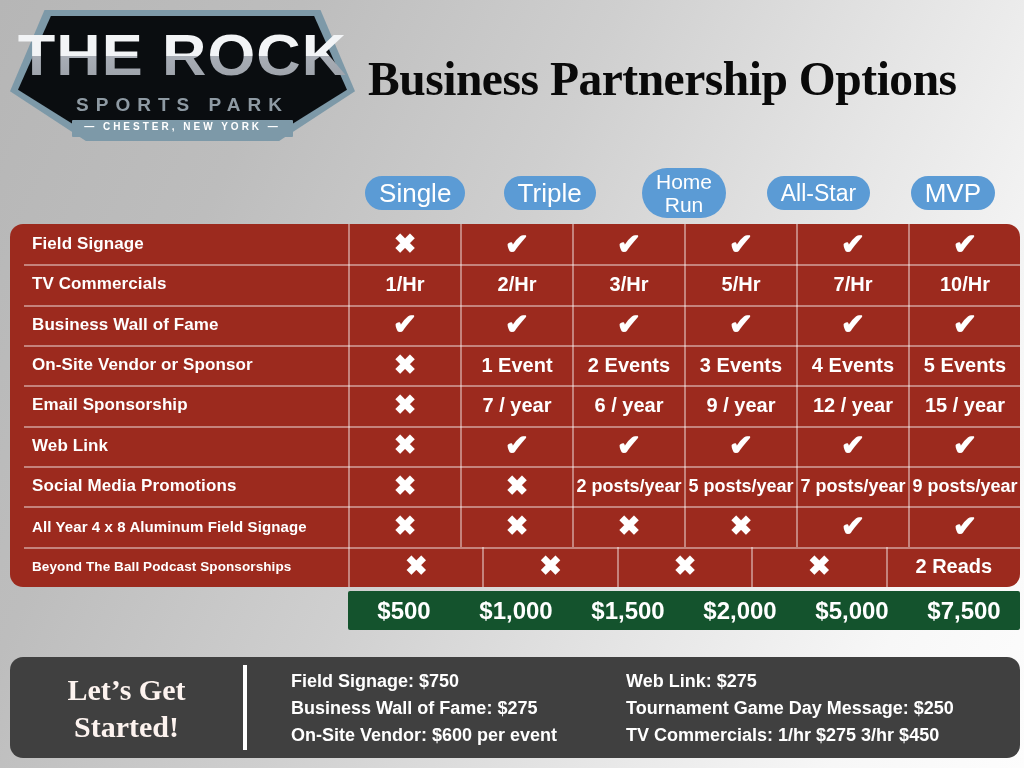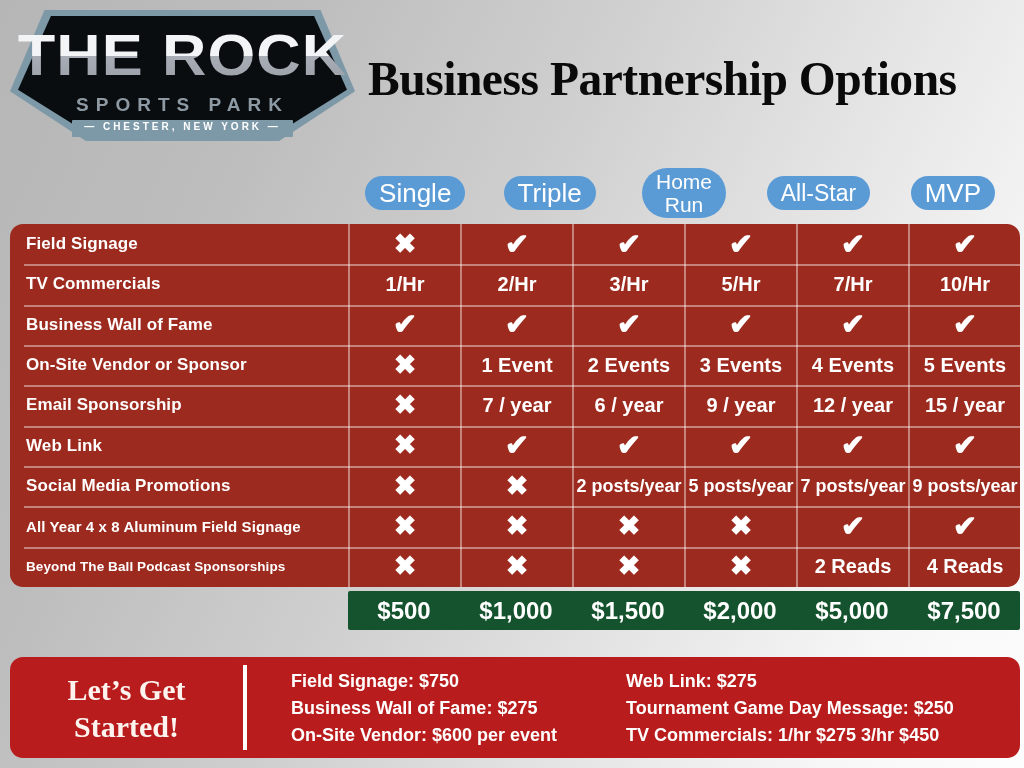--- a/index.html
+++ b/index.html
@@ -98,21 +98,21 @@
     overflow: hidden;
   }
   .row { display: flex; height: 40.33px; position: relative; }
   .row + .row::before {
     content: ""; position: absolute; left: 14px; right: 0; top: 0; height: 2px;
     background: rgba(255,255,255,0.42);
   }
   .cell-label {
     width: 338px; flex: 0 0 338px;
     display: flex; align-items: center;
-    padding-left: 16px;
+    padding-left: 22px;
     color: #ffffff;
     font-weight: 700;
     font-size: 17px;
     letter-spacing: 0.1px;
   }
   .cell-label.sm  { font-size: 15px; }
   .cell-label.xs  { font-size: 13.5px; }
   .cell {
     flex: 1 1 0;
     display: flex; align-items: center; justify-content: center;
@@ -132,21 +132,21 @@
     background: #14532d; display: flex; border-radius: 2px;
   }
   .price {
     flex: 1 1 0; display: flex; align-items: center; justify-content: center;
     color: #ffffff; font-weight: 700; font-size: 24px;
   }
 
   
   #footer {
     position: absolute; left: 10px; top: 657px; width: 1010px; height: 101px;
-    background: #b91c1c; border-radius: 13px; display: flex; overflow: hidden;
+    background: #404040; border-radius: 13px; display: flex; overflow: hidden;
   }
   #cta {
     width: 233px; flex: 0 0 233px;
     display: flex; flex-direction: column; align-items: center; justify-content: center;
     color: #fdf3ef;
     font-family: "Liberation Serif", serif;
     font-weight: 700;
     font-size: 30px;
     line-height: 37px;
     text-align: center;
@@ -330,21 +330,20 @@
       <div class="cell">
         <span class="mark">✖</span>
       </div>
       <div class="cell">
         <span class="mark">✖</span>
       </div>
       <div class="cell">
         <span class="mark">✖</span>
       </div>
       <div class="cell">2 Reads</div>
-      <div class="cell">4 Reads</div>
     </div>
   </div>
 
 <div id="price-bar">
     <div class="price">$500</div>
     <div class="price">$1,000</div>
     <div class="price">$1,500</div>
     <div class="price">$2,000</div>
     <div class="price">$5,000</div>
     <div class="price">$7,500</div>

